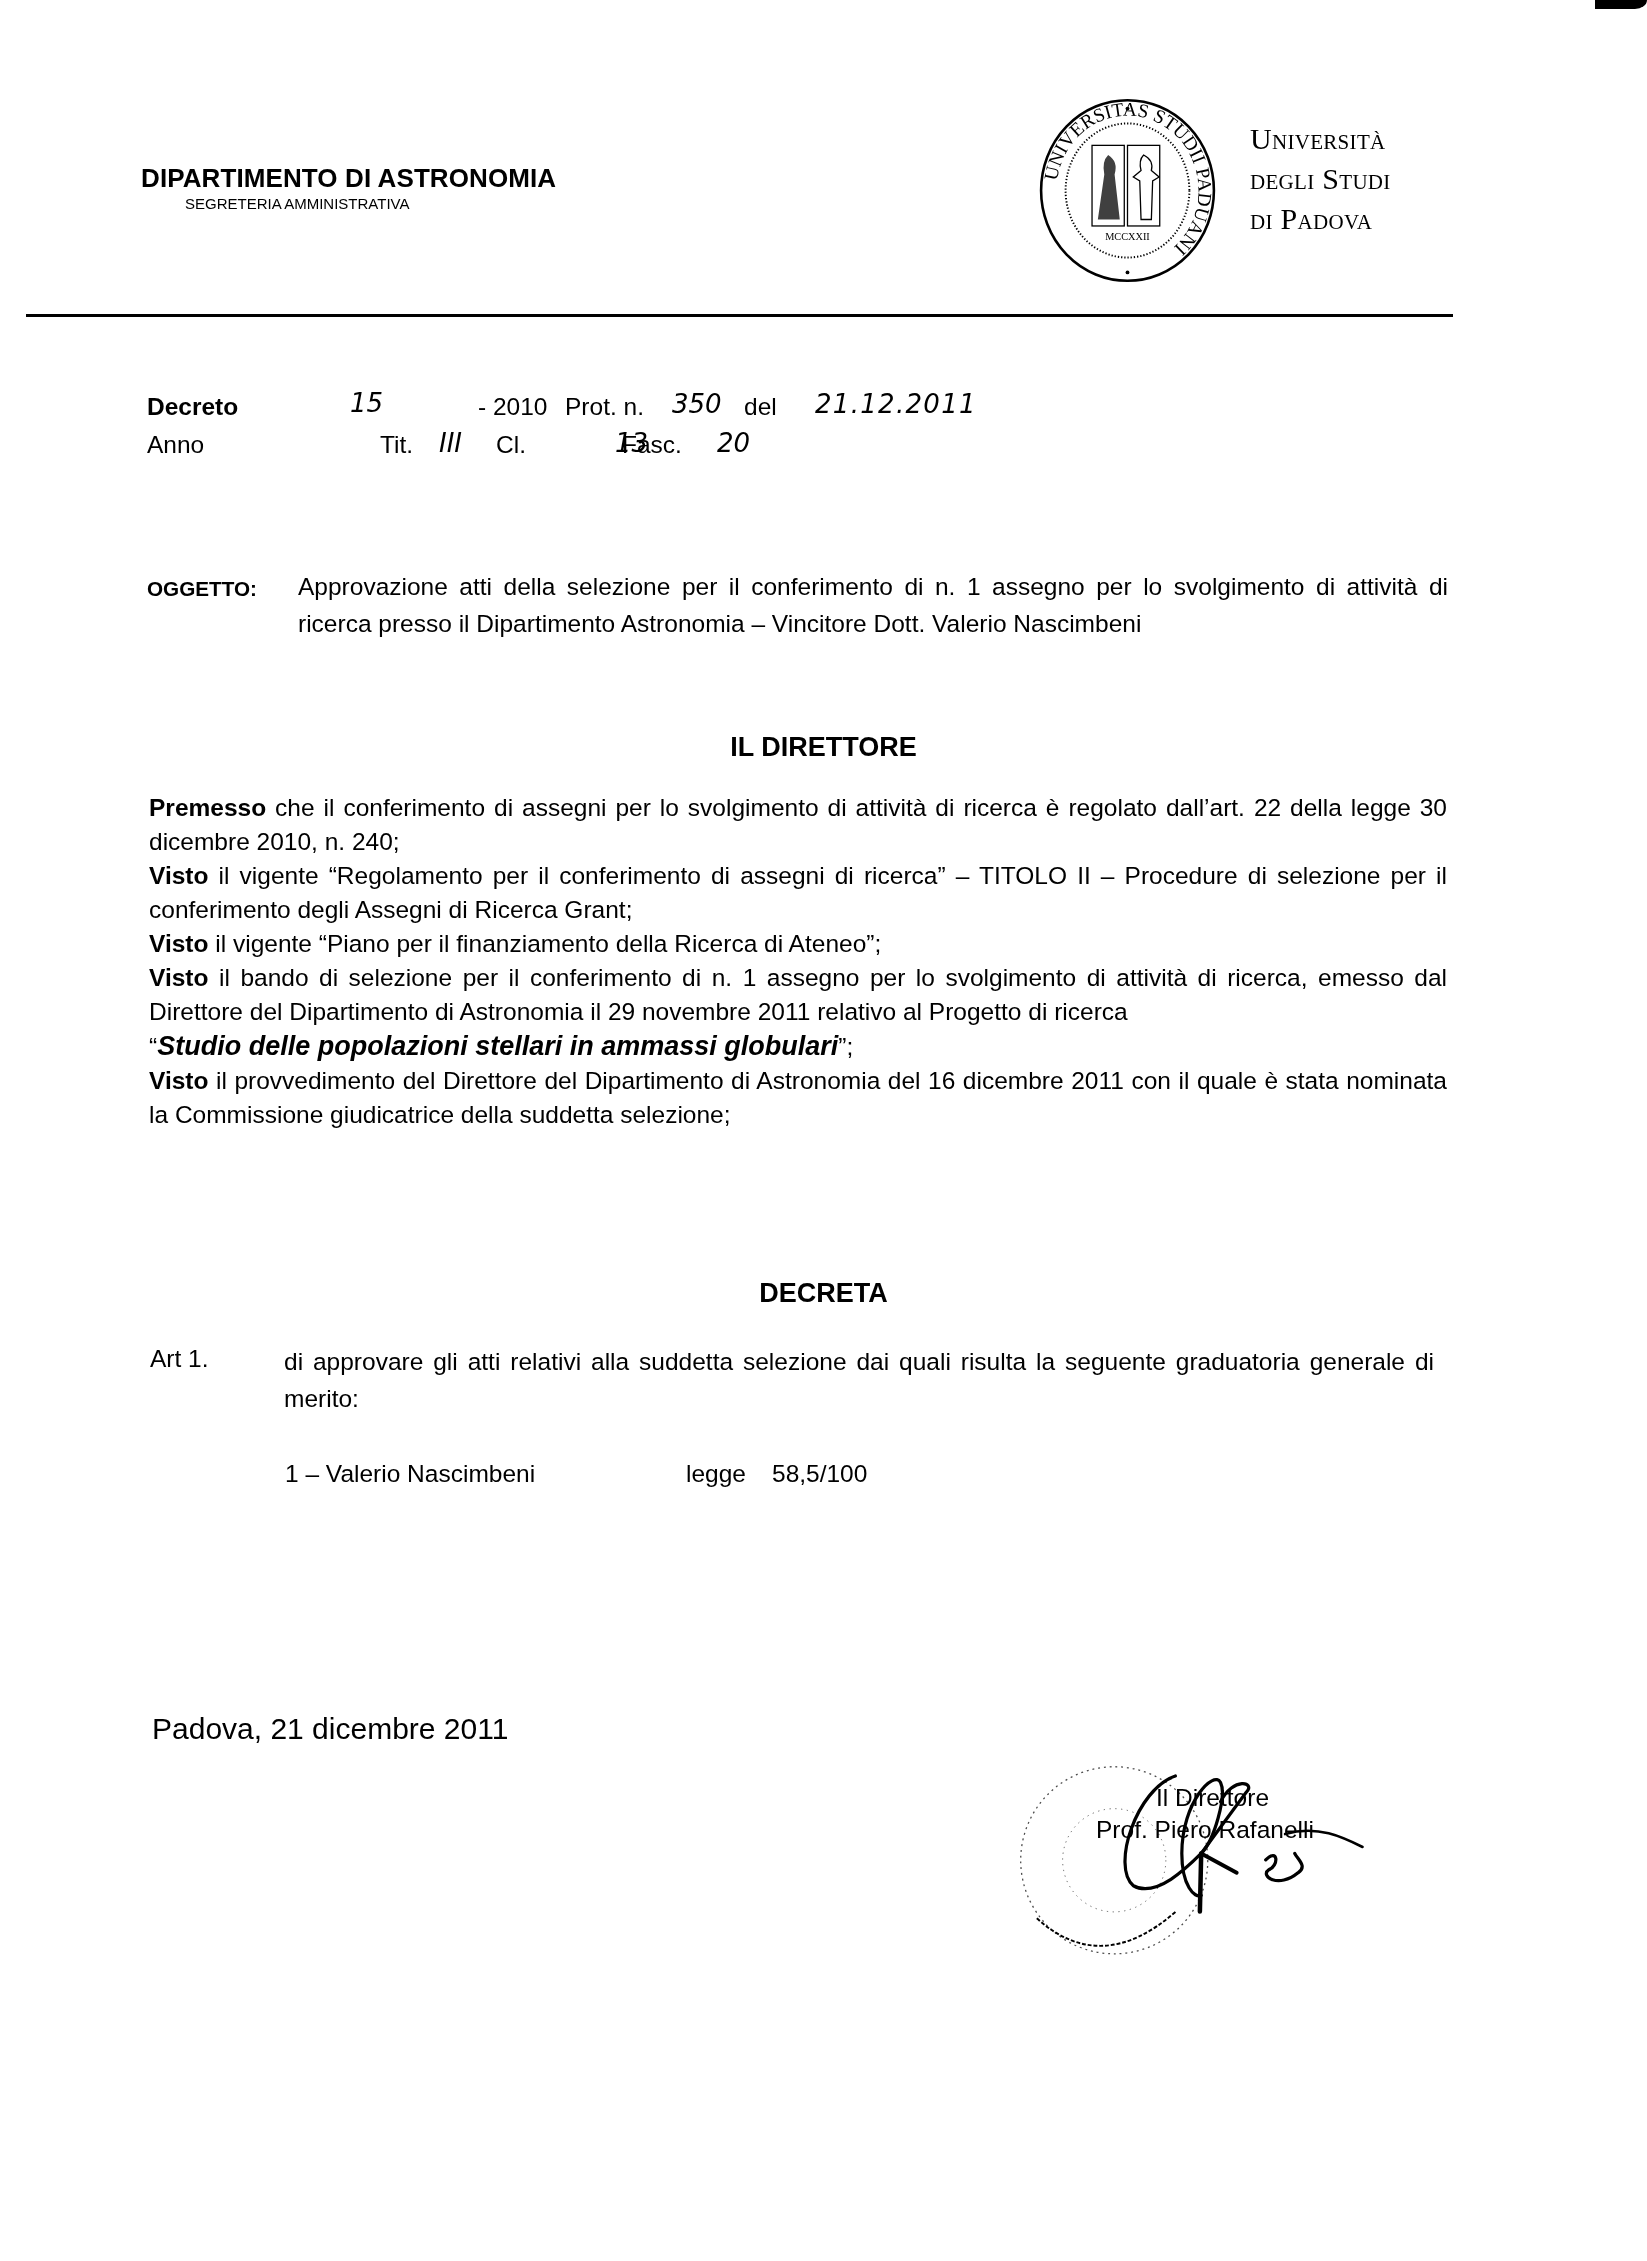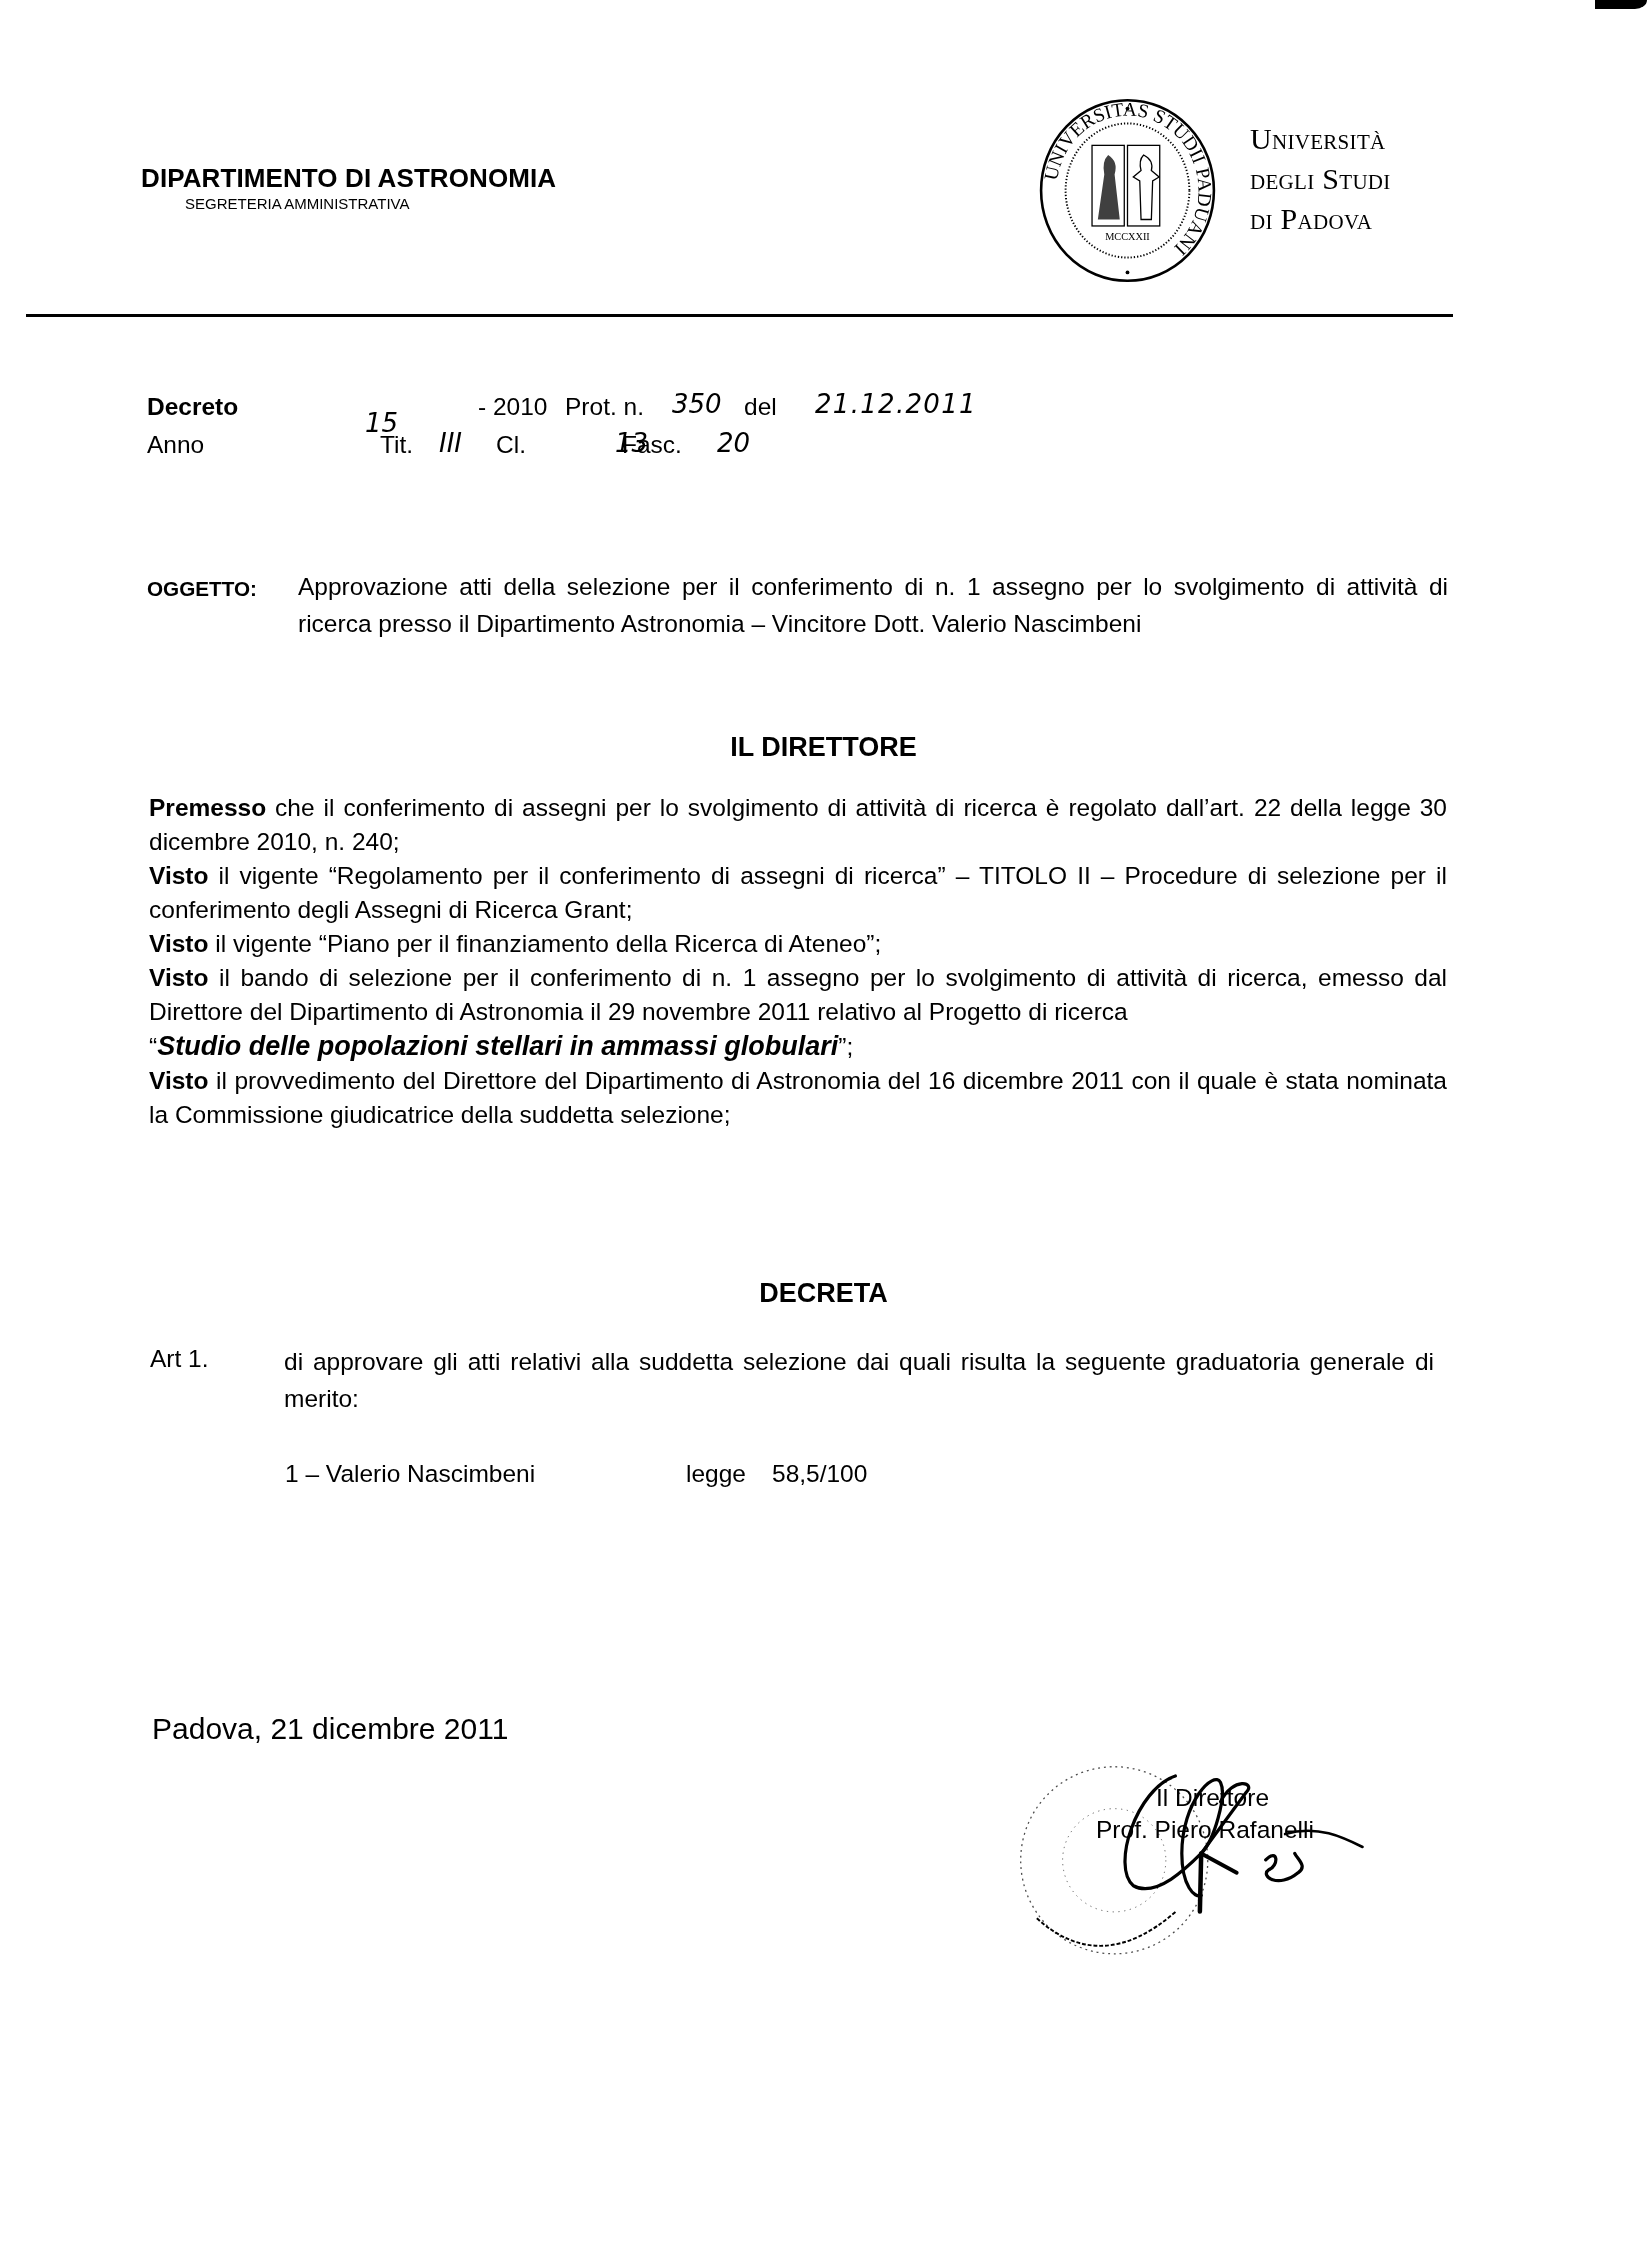--- a/index.html
+++ b/index.html
@@ -68,21 +68,21 @@
 
 <div class="abs uni-name">
   <div>Università</div>
   <div>degli Studi</div>
   <div>di Padova</div>
 </div>
 
 <div class="abs rule"></div>
 
 <div class="abs meta-row meta-label-bold" style="left:147px; top:393px;">Decreto</div>
-<div class="abs hand" style="left:365px; top:388px;margin-top:20px;">15</div>
+<div class="abs hand" style="left:350px; top:388px;">15</div>
 <div class="abs meta-row" style="left:478px; top:393px;">- 2010</div>
 <div class="abs meta-row" style="left:565px; top:393px;">Prot. n.</div>
 <div class="abs hand" style="left:672px; top:389px;">350</div>
 <div class="abs meta-row" style="left:744px; top:393px;">del</div>
 <div class="abs hand" style="left:815px; top:389px; letter-spacing:1.3px;text-align:center;">21.12.2011</div>
 
 <div class="abs meta-row" style="left:147px; top:431px;">Anno</div>
 <div class="abs meta-row" style="left:380px; top:431px;">Tit.</div>
 <div class="abs hand" style="left:439px; top:428px;">III</div>
 <div class="abs meta-row" style="left:496px; top:431px;">Cl.</div>

